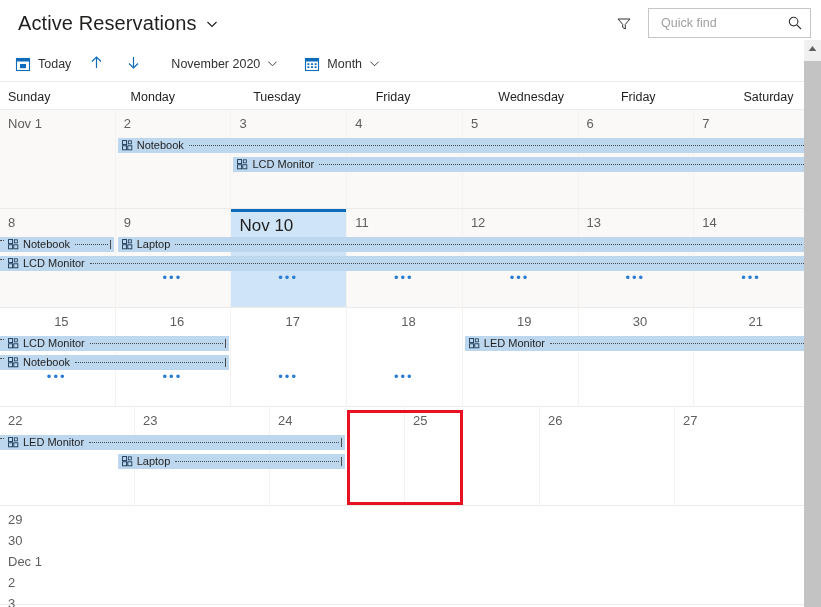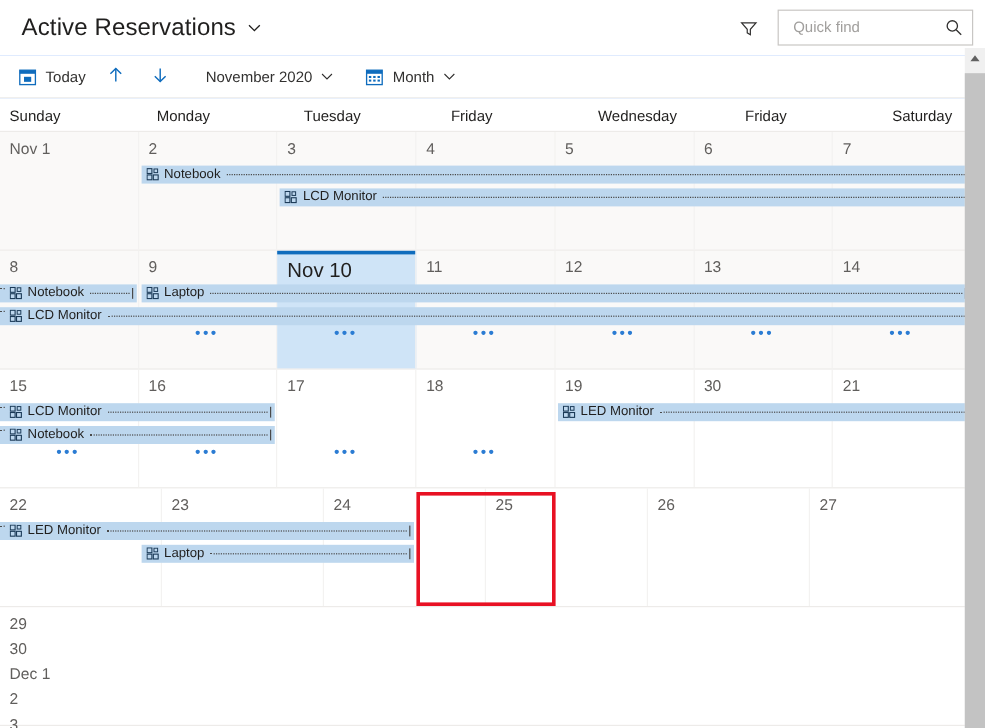--- a/index.html
+++ b/index.html
@@ -418,21 +418,21 @@
               <span class="evt-dots"></span>
             </div>
             <div class="more" style="left: 162.571px; top: 64px; font-size: 13px; letter-spacing: 2px; color: rgb(43, 124, 211);">•••</div>
             <div class="more" style="left: 278.286px; top: 64px; font-size: 13px; letter-spacing: 2px; color: rgb(43, 124, 211);">•••</div>
             <div class="more" style="left: 394px; top: 64px; font-size: 13px; letter-spacing: 2px; color: rgb(43, 124, 211);">•••</div>
             <div class="more" style="left: 509.714px; top: 64px; font-size: 13px; letter-spacing: 2px; color: rgb(43, 124, 211);">•••</div>
             <div class="more" style="left: 625.429px; top: 64px; font-size: 13px; letter-spacing: 2px; color: rgb(43, 124, 211);">•••</div>
             <div class="more" style="left: 741.143px; top: 64px; font-size: 13px; letter-spacing: 2px; color: rgb(43, 124, 211);">•••</div>
           </div>
         </div>
-        <div class="weekrow" style="height: 99px;">
+        <div class="weekrow" style="height: 99px; text-align: center;">
           <div class="cell">
             <div class="daynum">15</div>
           </div>
           <div class="cell">
             <div class="daynum">16</div>
           </div>
           <div class="cell">
             <div class="daynum">17</div>
           </div>
           <div class="cell">

